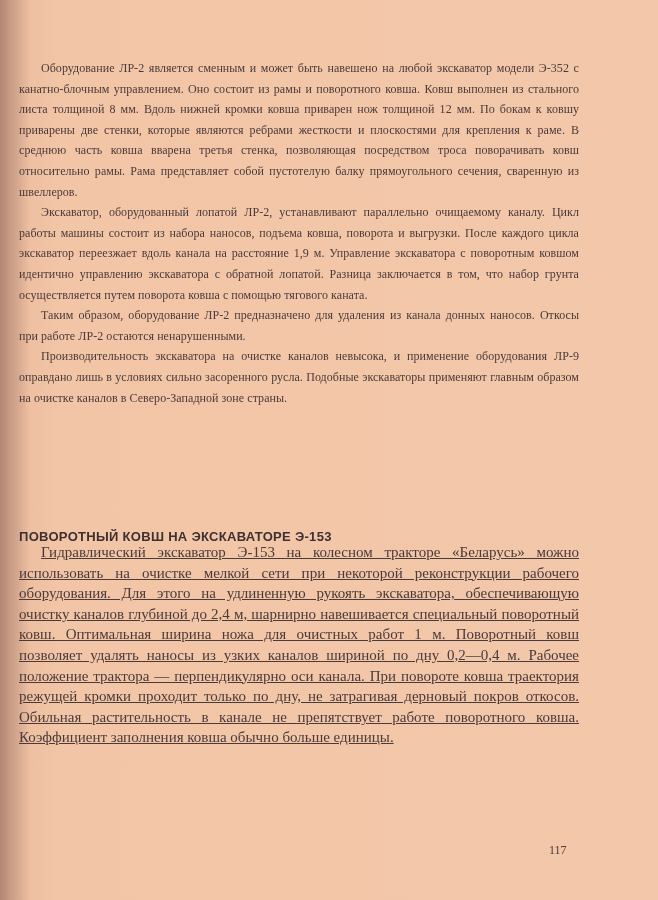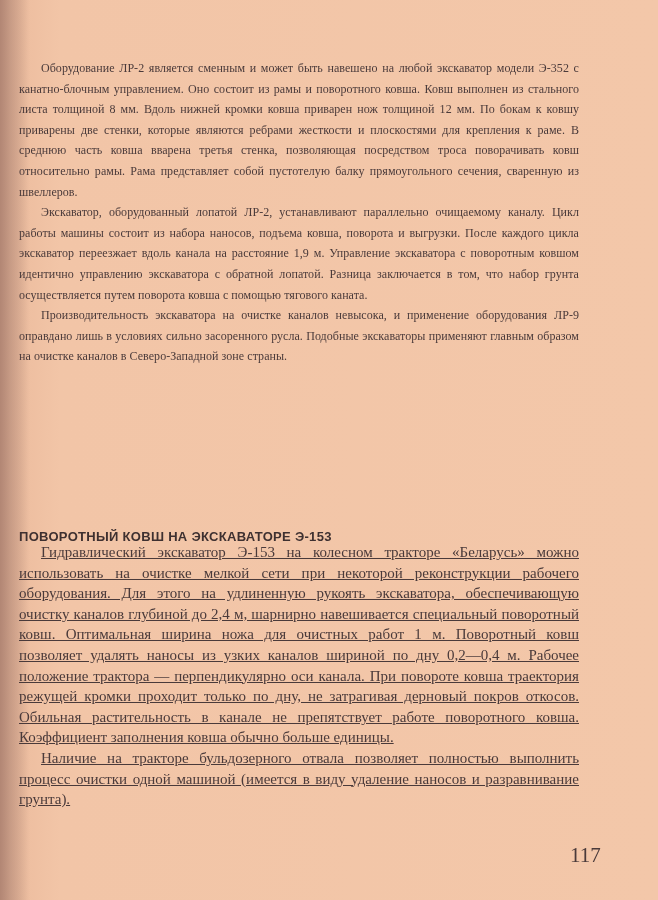--- a/index.html
+++ b/index.html
@@ -32,37 +32,37 @@
     color: #3e3030;
     text-align: center;
   }
   .text-block-2 {
     position: absolute; left: 19px; top: 542px; width: 560px;
     font-size: 15px; line-height: 20.6px;
     text-align: justify;
     text-decoration: underline;
   }
   .page-number {
-    position: absolute; left: 570px; top: 843px;
-    font-size: 21px; color: #4a3a3a;
+    position: absolute; left: 549px; top: 843px;
+    font-size: 12px; color: #4a3a3a;
   }
 </style>
 </head>
 <body>
 
 <div class="page">
   <div class="gutter-shadow"></div>
 
   <div class="text-block">
     <p class="para">Оборудование ЛР-2 является сменным и может быть навешено на любой экскаватор модели Э-352 с канатно-блочным управлением. Оно состоит из рамы и поворотного ковша. Ковш выполнен из стального листа толщиной 8 мм. Вдоль нижней кромки ковша приварен нож толщиной 12 мм. По бокам к ковшу приварены две стенки, которые являются ребрами жесткости и плоскостями для крепления к раме. В среднюю часть ковша вварена третья стенка, позволяющая посредством троса поворачивать ковш относительно рамы. Рама представляет собой пустотелую балку прямоугольного сечения, сваренную из швеллеров.</p>
     <p class="para">Экскаватор, оборудованный лопатой ЛР-2, устанавливают параллельно очищаемому каналу. Цикл работы машины состоит из набора наносов, подъема ковша, поворота и выгрузки. После каждого цикла экскаватор переезжает вдоль канала на расстояние 1,9 м. Управление экскаватора с поворотным ковшом идентично управлению экскаватора с обратной лопатой. Разница заключается в том, что набор грунта осуществляется путем поворота ковша с помощью тягового каната.</p>
+    <p class="para">Таким образом, оборудование ЛР-2 предназначено для удаления из канала донных наносов. Откосы при работе ЛР-2 остаются ненарушенными.</p>
     <p class="para">Производительность экскаватора на очистке каналов невысока, и применение оборудования ЛР-9 оправдано лишь в условиях сильно засоренного русла. Подобные экскаваторы применяют главным образом на очистке каналов в Северо-Западной зоне страны.</p>
   </div>
 
   <div class="heading">ПОВОРОТНЫЙ КОВШ НА ЭКСКАВАТОРЕ Э-153</div>
 
   <div class="text-block-2">
     <p class="para">Гидравлический экскаватор Э-153 на колесном тракторе «Беларусь» можно использовать на очистке мелкой сети при некоторой реконструкции рабочего оборудования. Для этого на удлиненную рукоять экскаватора, обеспечивающую очистку каналов глубиной до 2,4 м, шарнирно навешивается специальный поворотный ковш. Оптимальная ширина ножа для очистных работ 1 м. Поворотный ковш позволяет удалять наносы из узких каналов шириной по дну 0,2—0,4 м. Рабочее положение трактора — перпендикулярно оси канала. При повороте ковша траектория режущей кромки проходит только по дну, не затрагивая дерновый покров откосов. Обильная растительность в канале не препятствует работе поворотного ковша. Коэффициент заполнения ковша обычно больше единицы.</p>
-    <p class="para">Наличие на тракторе бульдозерного отвала позволяет полностью выполнить процесс очистки одной машиной (имеется в виду удаление наносов и разравнивание грунта).</p>
   </div>
 
   <div class="page-number">117</div>
 </div>
 
 </body></html>

